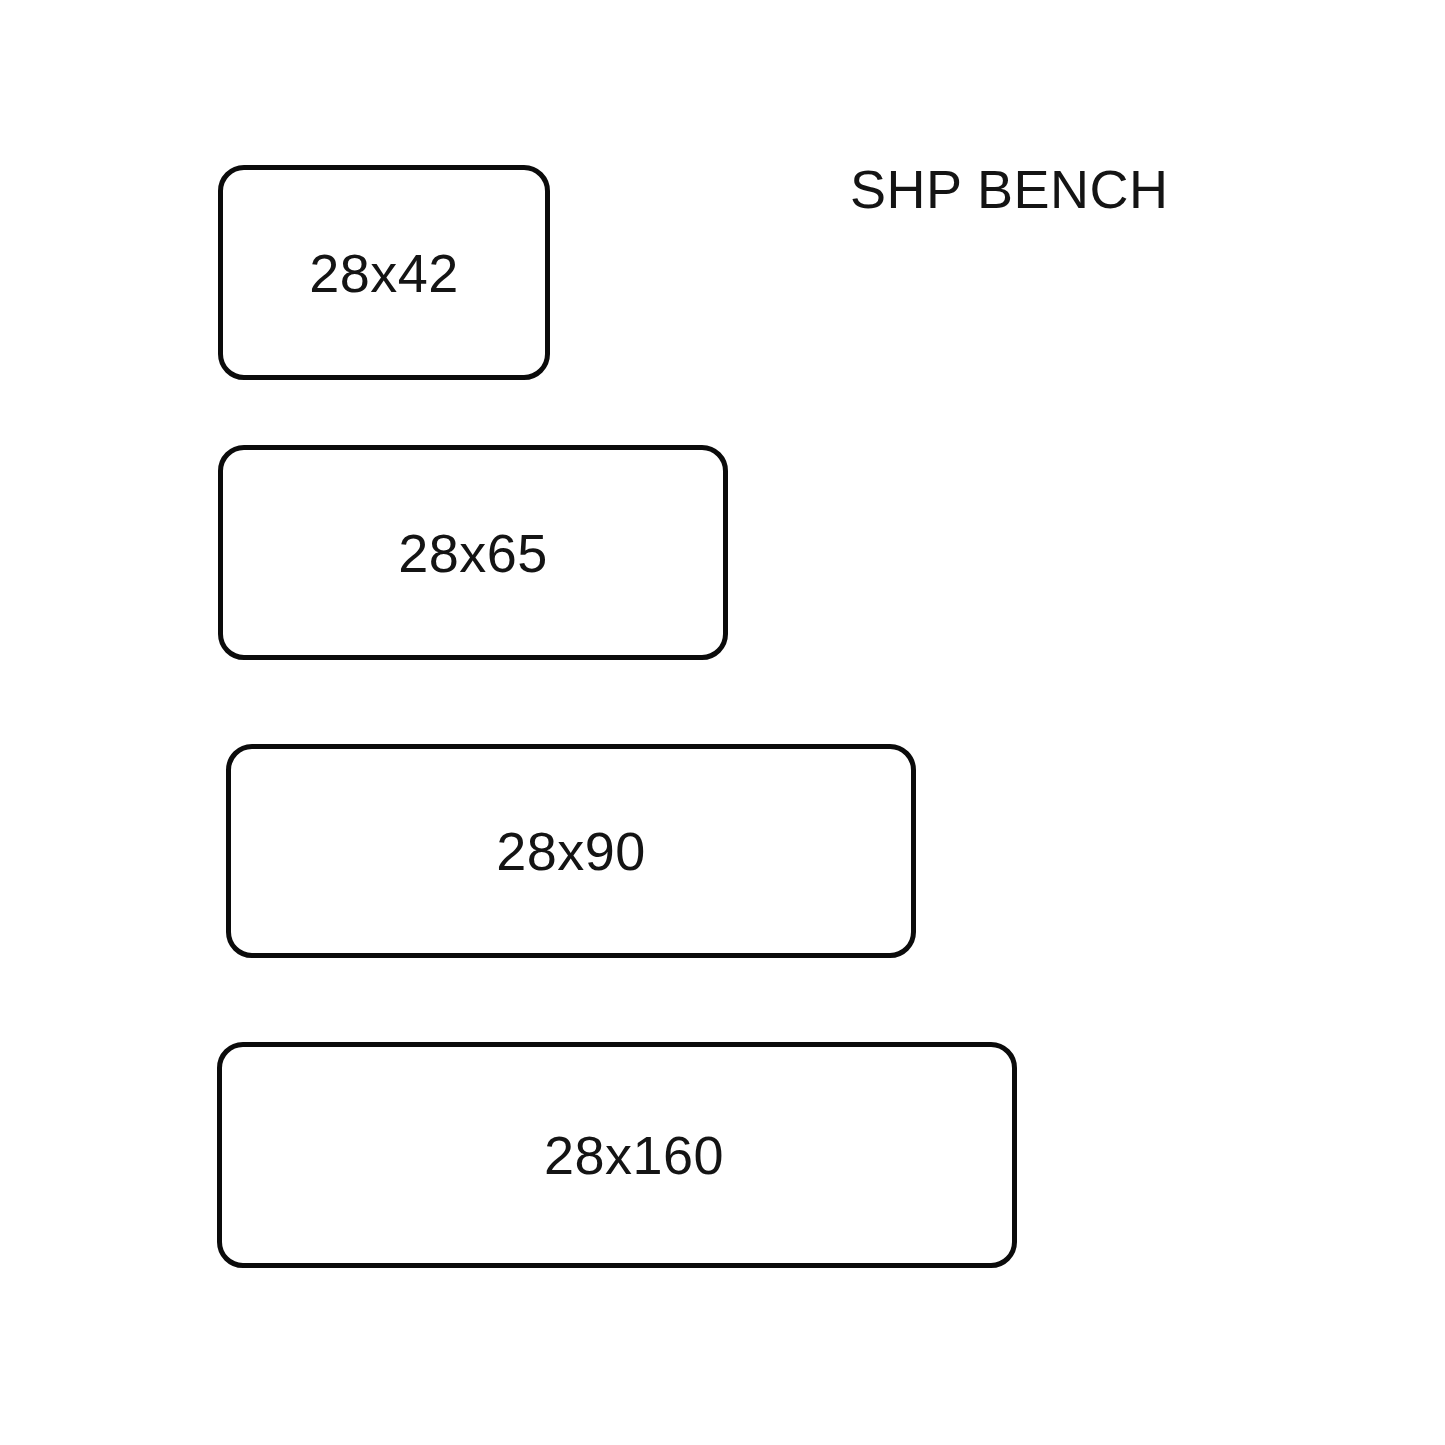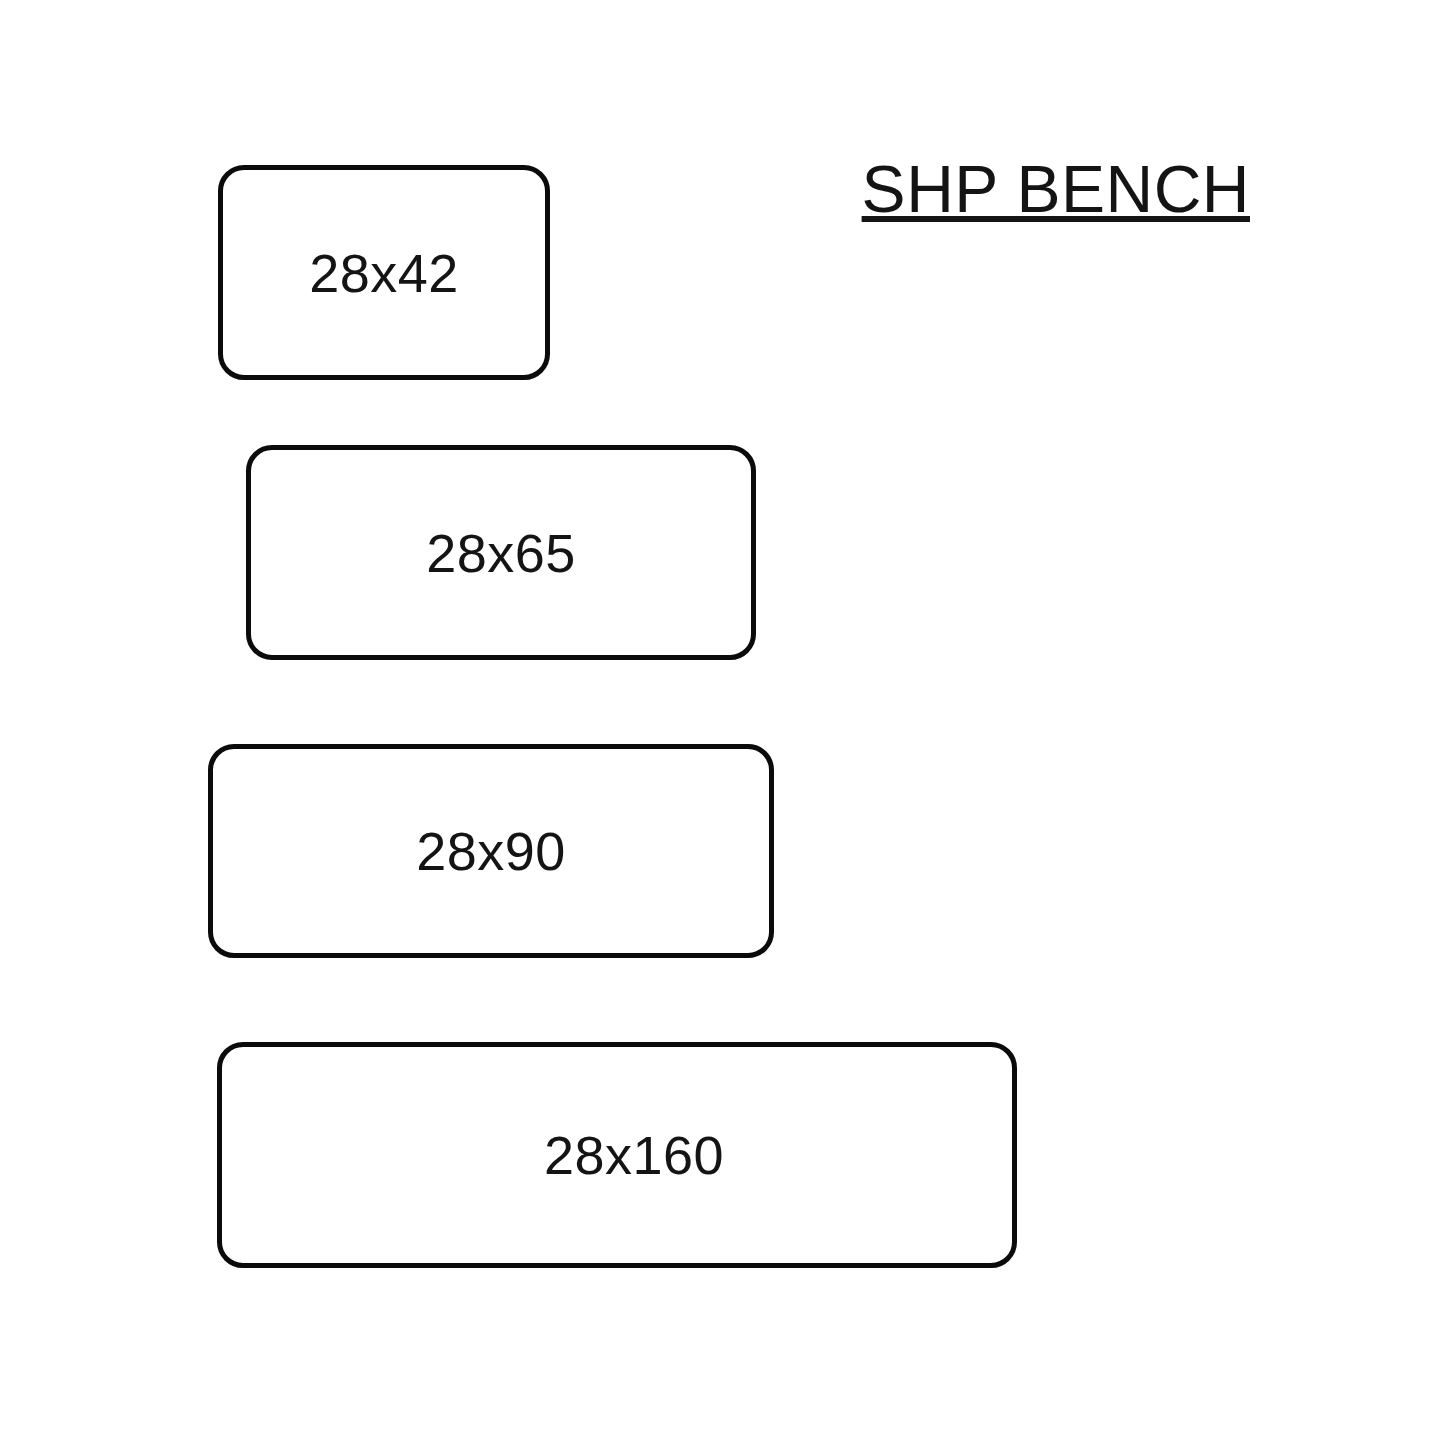--- a/index.html
+++ b/index.html
@@ -19,47 +19,46 @@
     position: relative;
     width: 1445px;
     height: 1445px;
     background: var(--bg);
   }
   .diagram-title {
     position: absolute;
     left: 850px;
     top: 151px;
     width: 400px;
-    text-align: right;
+    text-align: left;
     color: var(--text);
-    font-size: 66px;
+    font-size: 54px;
     line-height: 76px;
     font-weight: 400;
     letter-spacing: 0.5px;
     white-space: nowrap;
-    text-decoration: underline;
   }
   .board {
     position: absolute;
     background: var(--bg);
     border: 5px solid var(--outline);
     border-radius: 26px;
     display: flex;
     align-items: center;
     justify-content: center;
   }
   .board-label {
     color: var(--text);
     font-size: 54px;
     font-weight: 400;
     letter-spacing: 0.5px;
   }
   .board-1 { left: 218px; top: 165px;  width: 332px;  height: 215px; }
-  .board-2 { left: 218px; top: 445px;  width: 510px;  height: 215px; margin-left: 28px; }
-  .board-3 { left: 208px; top: 744px;  width: 566px;  height: 214px; }
+  .board-2 { left: 218px; top: 445px;  width: 510px;  height: 215px; }
+  .board-3 { left: 226px; top: 744px;  width: 690px;  height: 214px; }
   .board-4 { left: 217px; top: 1042px; width: 800px; height: 226px; }
   
   .board-4 .board-label { transform: translateX(17px); }
 </style>
 </head>
 <body>
 
 <div class="canvas">
 
   <div class="diagram-title">

